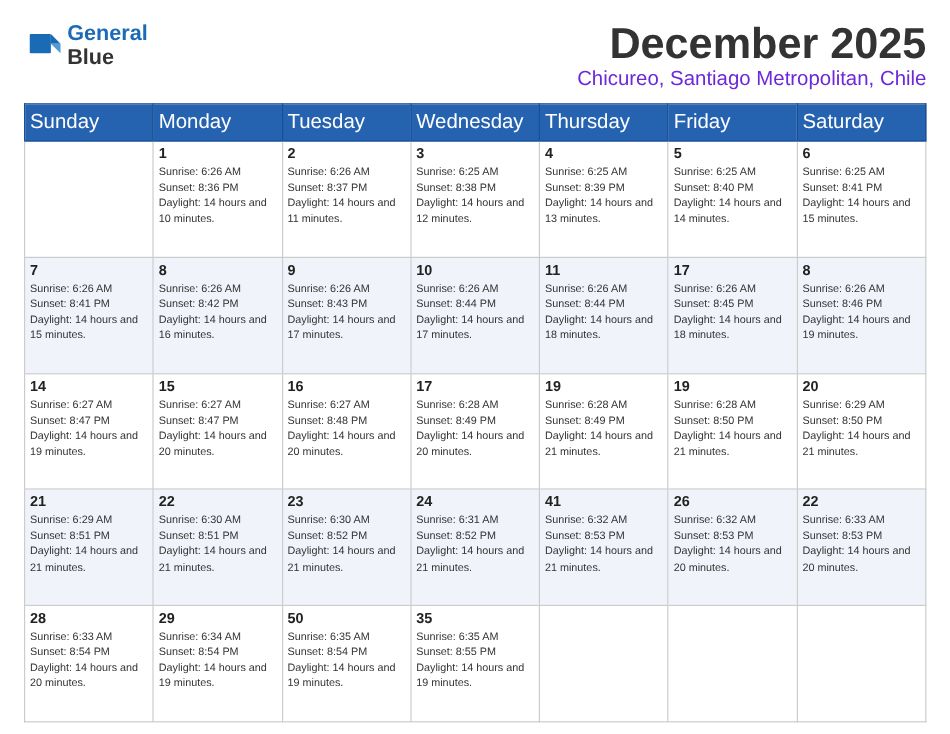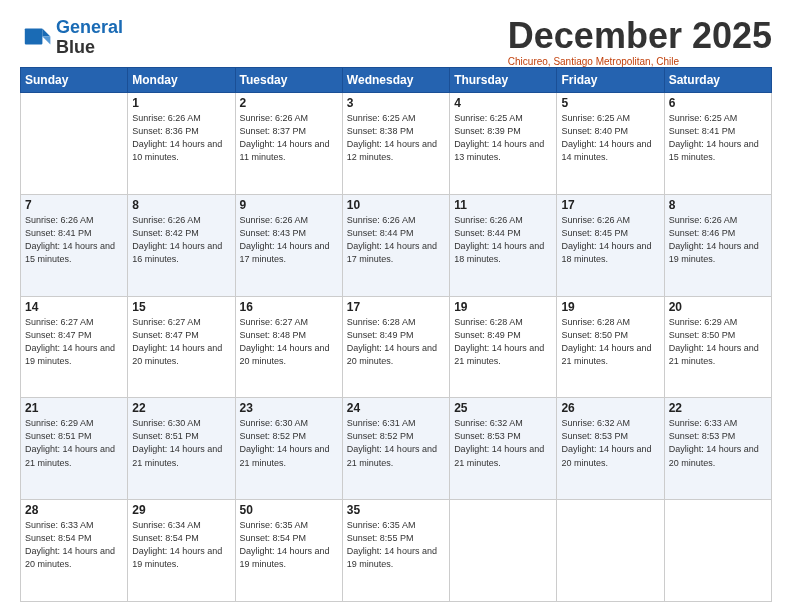--- a/index.html
+++ b/index.html
@@ -14,65 +14,66 @@
       width: 792px;
       height: 612px;
       padding: 18px 20px 10px 20px;
       display: flex;
       flex-direction: column;
     }
     .header {
       display: flex;
       justify-content: space-between;
       align-items: flex-start;
+      margin-bottom: 10px;
     }
     .logo {
       display: flex;
       align-items: center;
       gap: 4px;
     }
     .logo-text {
       font-size: 18px;
       font-weight: bold;
       line-height: 1.1;
       color: #333;
     }
     .logo-text span {
       color: #1a6bb5;
     }
     .logo-icon {
       width: 32px;
       height: 32px;
     }
     .title-block {
-      text-align: left;
+      text-align: right;
     }
     .month-title {
       font-size: 36px;
       font-weight: bold;
       color: #333;
       line-height: 1;
     }
     .location {
-      font-size: 10px;
-      color: #c2410c;
+      font-size: 17px;
+      color: #6d28d9;
       margin-top: 2px;
     }
     .calendar {
       flex: 1;
       border: 1px solid #ccc;
       border-collapse: collapse;
       width: 100%;
       table-layout: fixed;
     }
     .calendar th {
       background: #2563b0;
       color: #fff;
-      font-size: 12px;
-      font-weight: bold;
+      font-size: 17px;
+      font-weight: normal;
       padding: 5px 4px;
       text-align: left;
       border: 1px solid #1a4f96;
     }
     .calendar td {
       border: 1px solid #ccc;
       vertical-align: top;
       padding: 3px 4px;
       font-size: 9.5px;
       color: #333;
@@ -230,21 +231,21 @@
           </td>
           <td class="row-bg-2">
             <span class="day-num">23</span>
             <div class="cell-info">Sunrise: 6:30 AM<br>Sunset: 8:52 PM<br>Daylight: 14 hours and 21 minutes.</div>
           </td>
           <td class="row-bg-2">
             <span class="day-num">24</span>
             <div class="cell-info">Sunrise: 6:31 AM<br>Sunset: 8:52 PM<br>Daylight: 14 hours and 21 minutes.</div>
           </td>
           <td class="row-bg-2">
-            <span class="day-num">25</span>
+            <span class="day-num">41</span>
             <div class="cell-info">Sunrise: 6:32 AM<br>Sunset: 8:53 PM<br>Daylight: 14 hours and 21 minutes.</div>
           </td>
           <td class="row-bg-2">
             <span class="day-num">26</span>
             <div class="cell-info">Sunrise: 6:32 AM<br>Sunset: 8:53 PM<br>Daylight: 14 hours and 20 minutes.</div>
           </td>
           <td class="row-bg-2">
             <span class="day-num">22</span>
             <div class="cell-info">Sunrise: 6:33 AM<br>Sunset: 8:53 PM<br>Daylight: 14 hours and 20 minutes.</div>
           </td>

